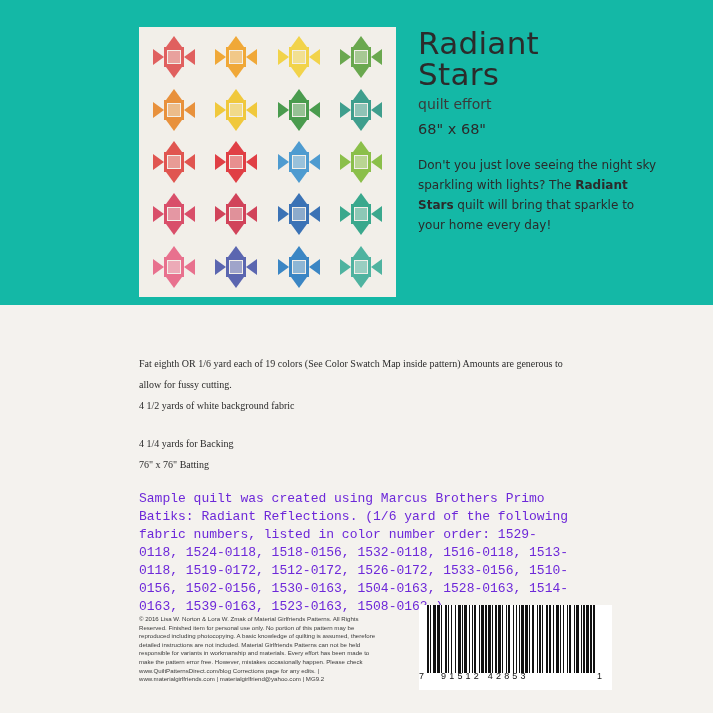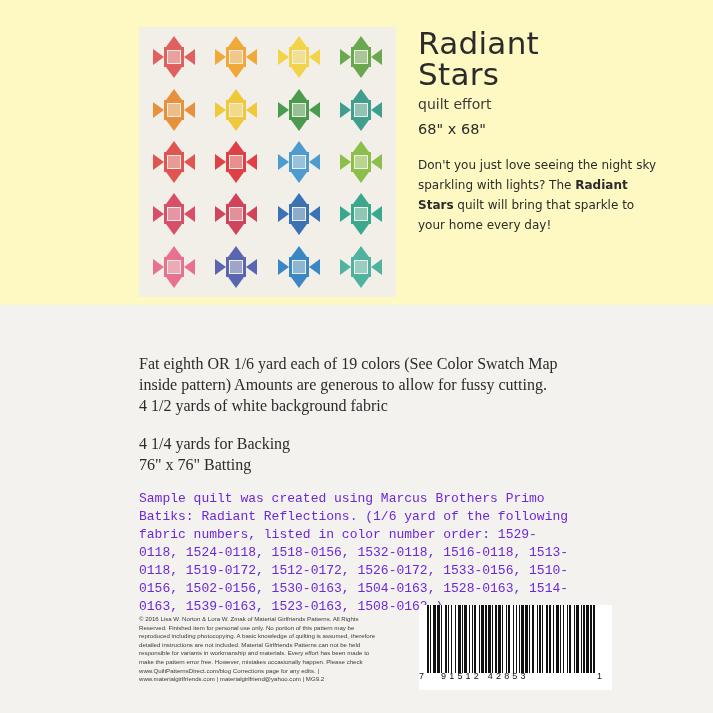--- a/index.html
+++ b/index.html
@@ -18,21 +18,21 @@
     width: 713px;
     height: 713px;
     background: #ffffff;
   }
   
   .hero {
     position: absolute;
     left: 0; top: 0;
     width: 713px;
     height: 305px;
-    background: #fef9c3;
+    background: #14b8a6;
   }
   .quilt-photo {
     position: absolute;
     left: 139px;
     top: 27px;
     width: 257px;
     height: 270px;
     background: #f2efe9;
     overflow: hidden;
   }
@@ -157,21 +157,21 @@
     font-family: "DejaVu Sans", sans-serif;
     font-size: 21px;
     color: #2b2b2b;
   }
   .req-block {
     position: absolute;
     left: 139px;
     top: 48px;
     width: 440px;
     font-family: "Liberation Serif", serif;
-    font-size: 16px;
+    font-size: 10px;
     line-height: 21px;
     color: #2b2b2b;
   }
   .req-block p { margin: 0; }
   .req-gap { height: 17px; }
   .sample-block {
     position: absolute;
     left: 139px;
     top: 185px;
     width: 430px;

